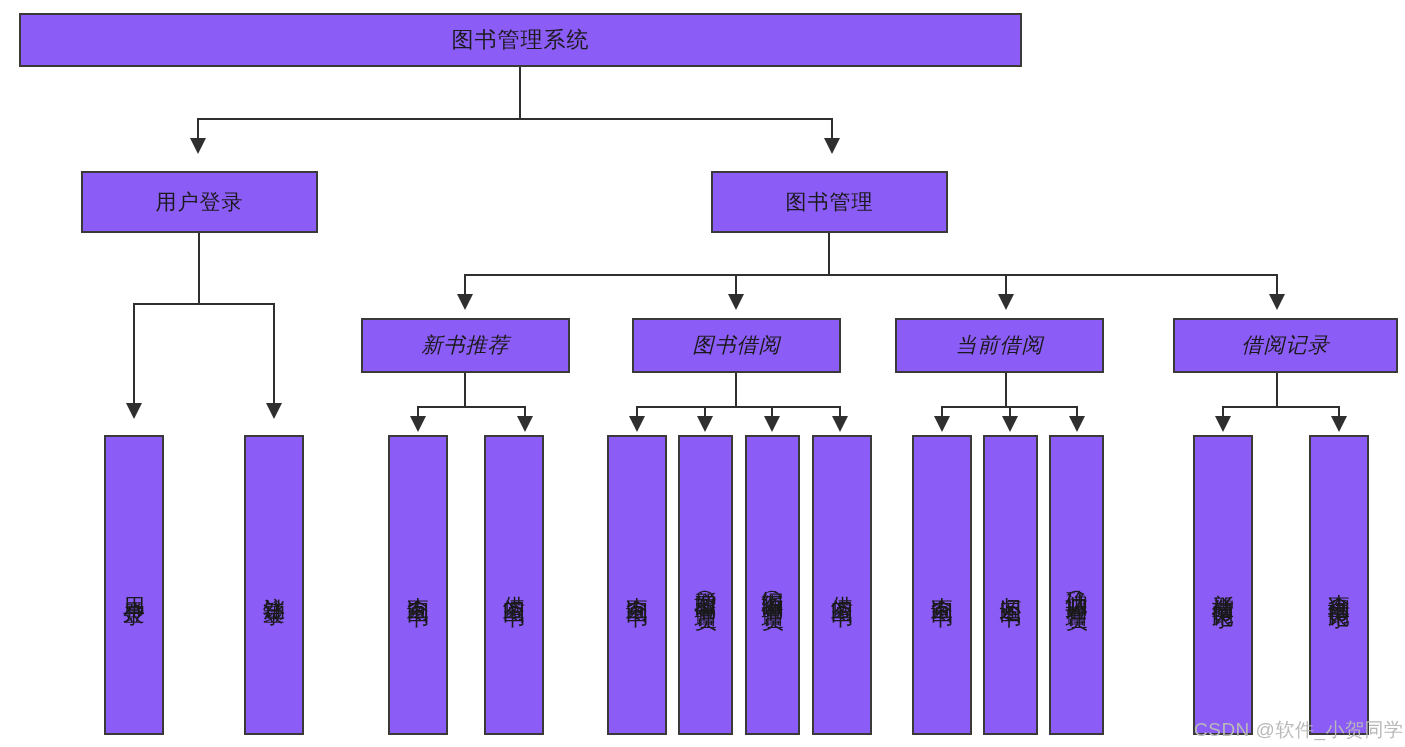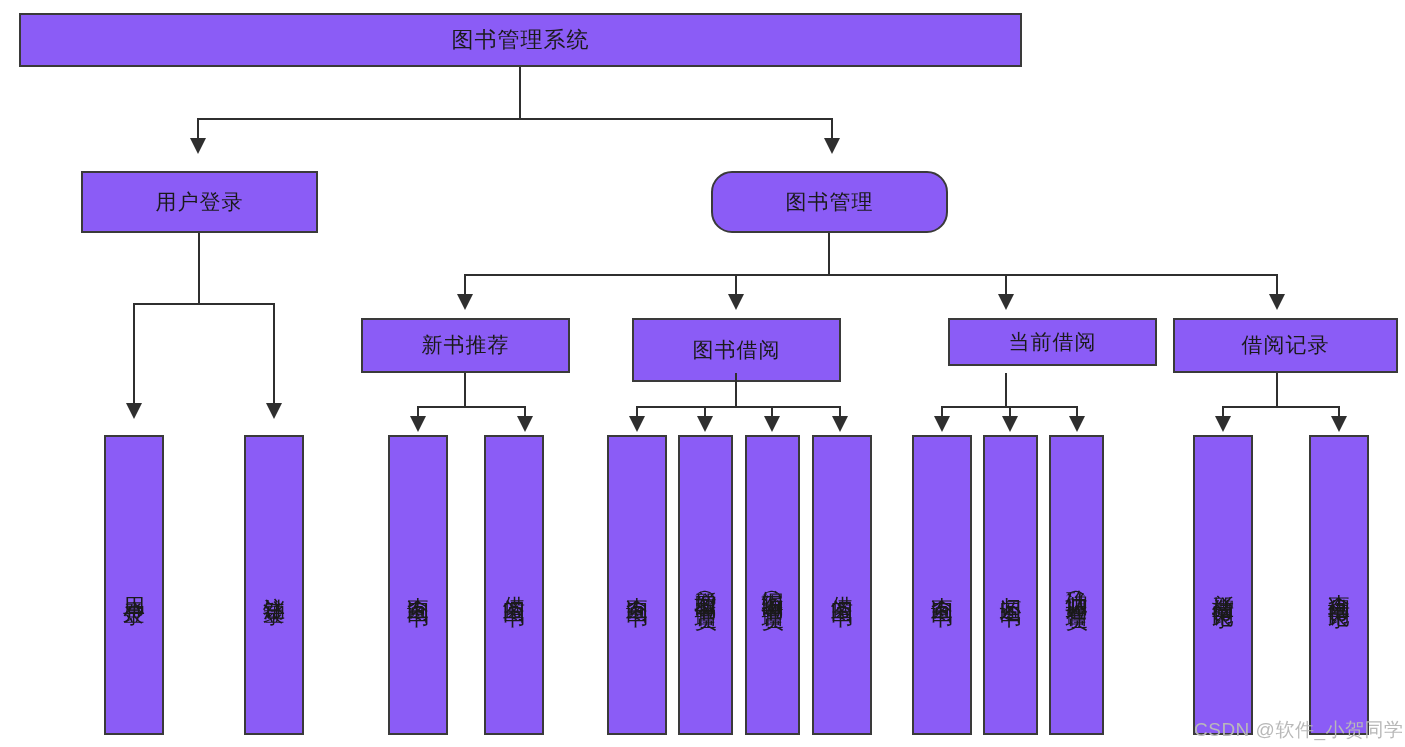--- a/index.html
+++ b/index.html
@@ -28,21 +28,21 @@
   }
   .node .lbl{
     font-size:21px;
     line-height:1.15;
     letter-spacing:1px;
     color:#1a1a1a;
     white-space:nowrap;
   }
   .node.root .lbl{font-size:22px;}
   .node.lvl1 .lbl{font-size:21px;}
-  .node.lvl2 .lbl{font-size:21px;}
+  .node.lvl2 .lbl{font-size:21px;font-style:italic;}
 
   
   .node.leaf{
     border-width:2px;
   }
   .node.leaf .lbl{
     writing-mode:vertical-rl;
     text-orientation:upright;
     font-size:22px;
     line-height:1.08;
@@ -91,21 +91,21 @@
   <div class="hline" style="left:197px;top:118px;width:636px;"></div>
   <div class="vline" style="left:197px;top:118px;height:22px;"></div>
   <div class="vline" style="left:831px;top:118px;height:22px;"></div>
   <div class="arrow" style="left:190px;top:138px;"></div>
   <div class="arrow" style="left:824px;top:138px;"></div>
 
   <div class="node lvl1" style="left:81px;top:171px;width:237px;height:62px;">
     <span class="lbl">用户登录</span>
   </div>
 
-  <div class="node lvl1" style="left:711px;top:171px;width:237px;height:62px;border-radius:21px;">
+  <div class="node lvl1" style="left:711px;top:171px;width:237px;height:62px;">
     <span class="lbl">图书管理</span>
   </div>
 
   <div class="vline" style="left:198px;top:233px;height:71px;"></div>
   <div class="hline" style="left:133px;top:303px;width:142px;"></div>
   <div class="vline" style="left:133px;top:303px;height:102px;"></div>
   <div class="vline" style="left:273px;top:303px;height:102px;"></div>
   <div class="arrow" style="left:126px;top:403px;"></div>
   <div class="arrow" style="left:266px;top:403px;"></div>
 
@@ -116,24 +116,24 @@
   <div class="vline" style="left:1005px;top:274px;height:22px;"></div>
   <div class="vline" style="left:1276px;top:274px;height:22px;"></div>
   <div class="arrow" style="left:457px;top:294px;"></div>
   <div class="arrow" style="left:728px;top:294px;"></div>
   <div class="arrow" style="left:998px;top:294px;"></div>
   <div class="arrow" style="left:1269px;top:294px;"></div>
 
   <div class="node lvl2" style="left:361px;top:318px;width:209px;height:55px;">
     <span class="lbl">新书推荐</span>
   </div>
-  <div class="node lvl2" style="left:632px;top:318px;width:209px;height:64px;">
+  <div class="node lvl2" style="left:632px;top:318px;width:209px;height:55px;">
     <span class="lbl">图书借阅</span>
   </div>
-  <div class="node lvl2" style="left:948px;top:318px;width:209px;height:48px;">
+  <div class="node lvl2" style="left:895px;top:318px;width:209px;height:55px;">
     <span class="lbl">当前借阅</span>
   </div>
   <div class="node lvl2" style="left:1173px;top:318px;width:225px;height:55px;">
     <span class="lbl">借阅记录</span>
   </div>
 
   <div class="vline" style="left:464px;top:373px;height:35px;"></div>
   <div class="hline" style="left:417px;top:406px;width:109px;"></div>
   <div class="vline" style="left:417px;top:406px;height:12px;"></div>
   <div class="vline" style="left:524px;top:406px;height:12px;"></div>

